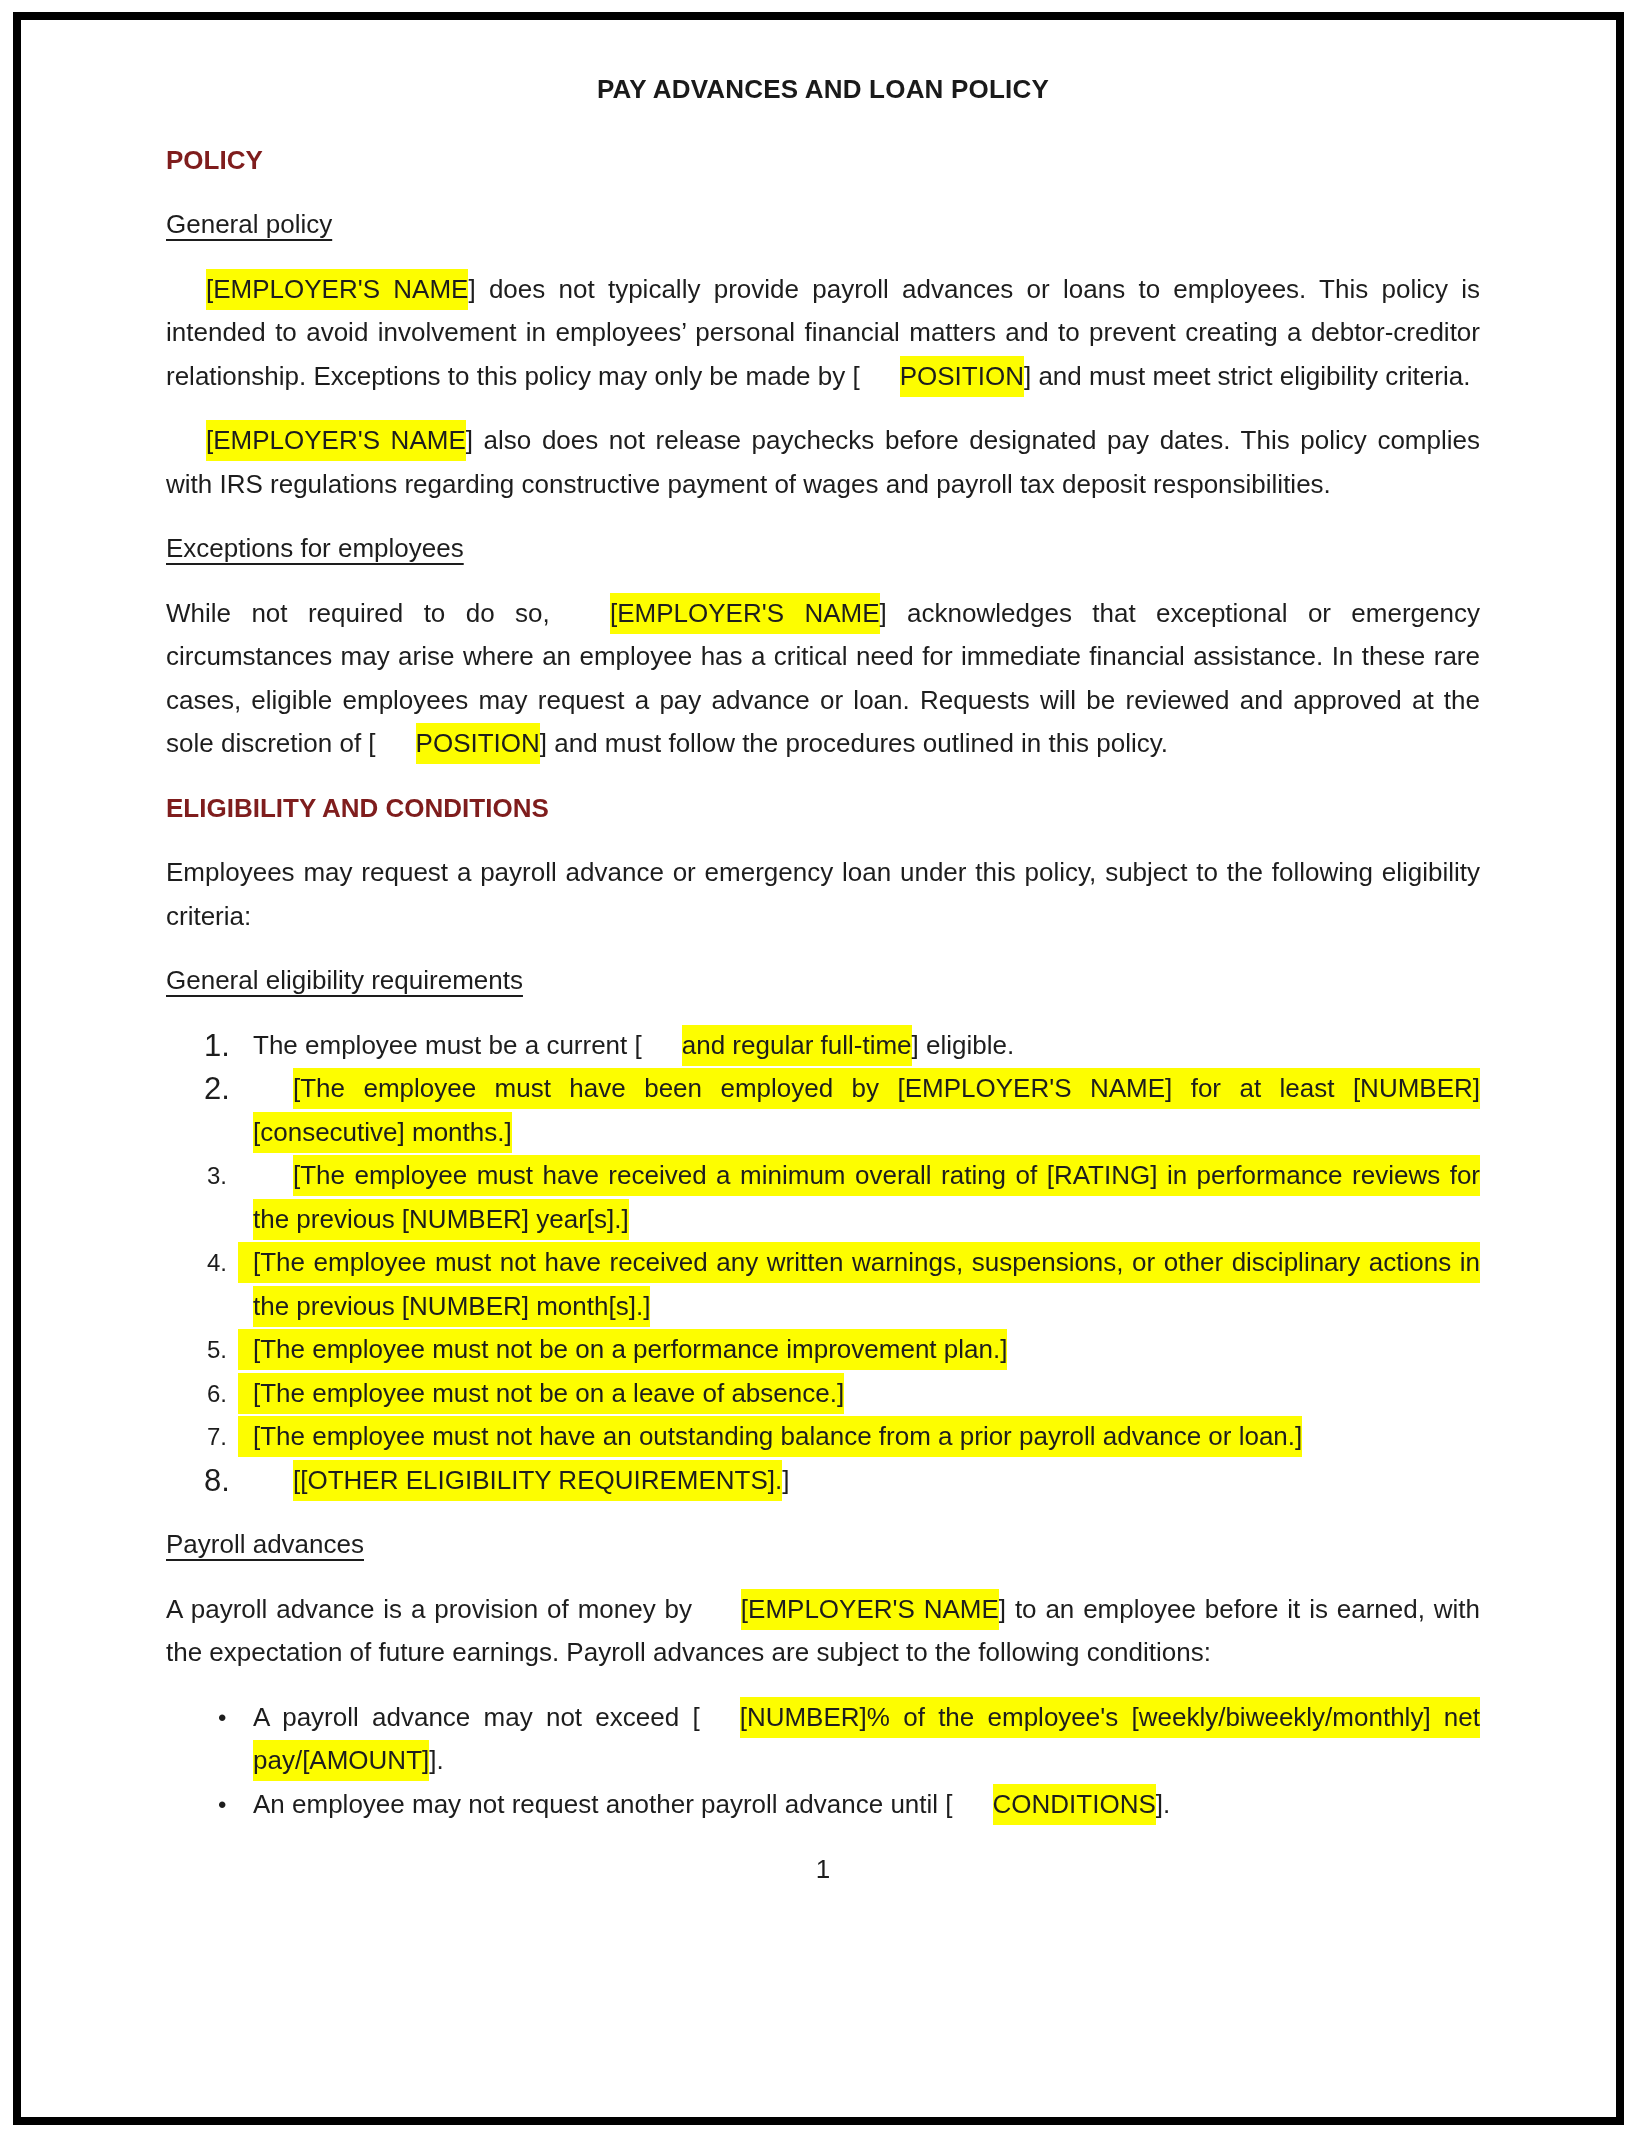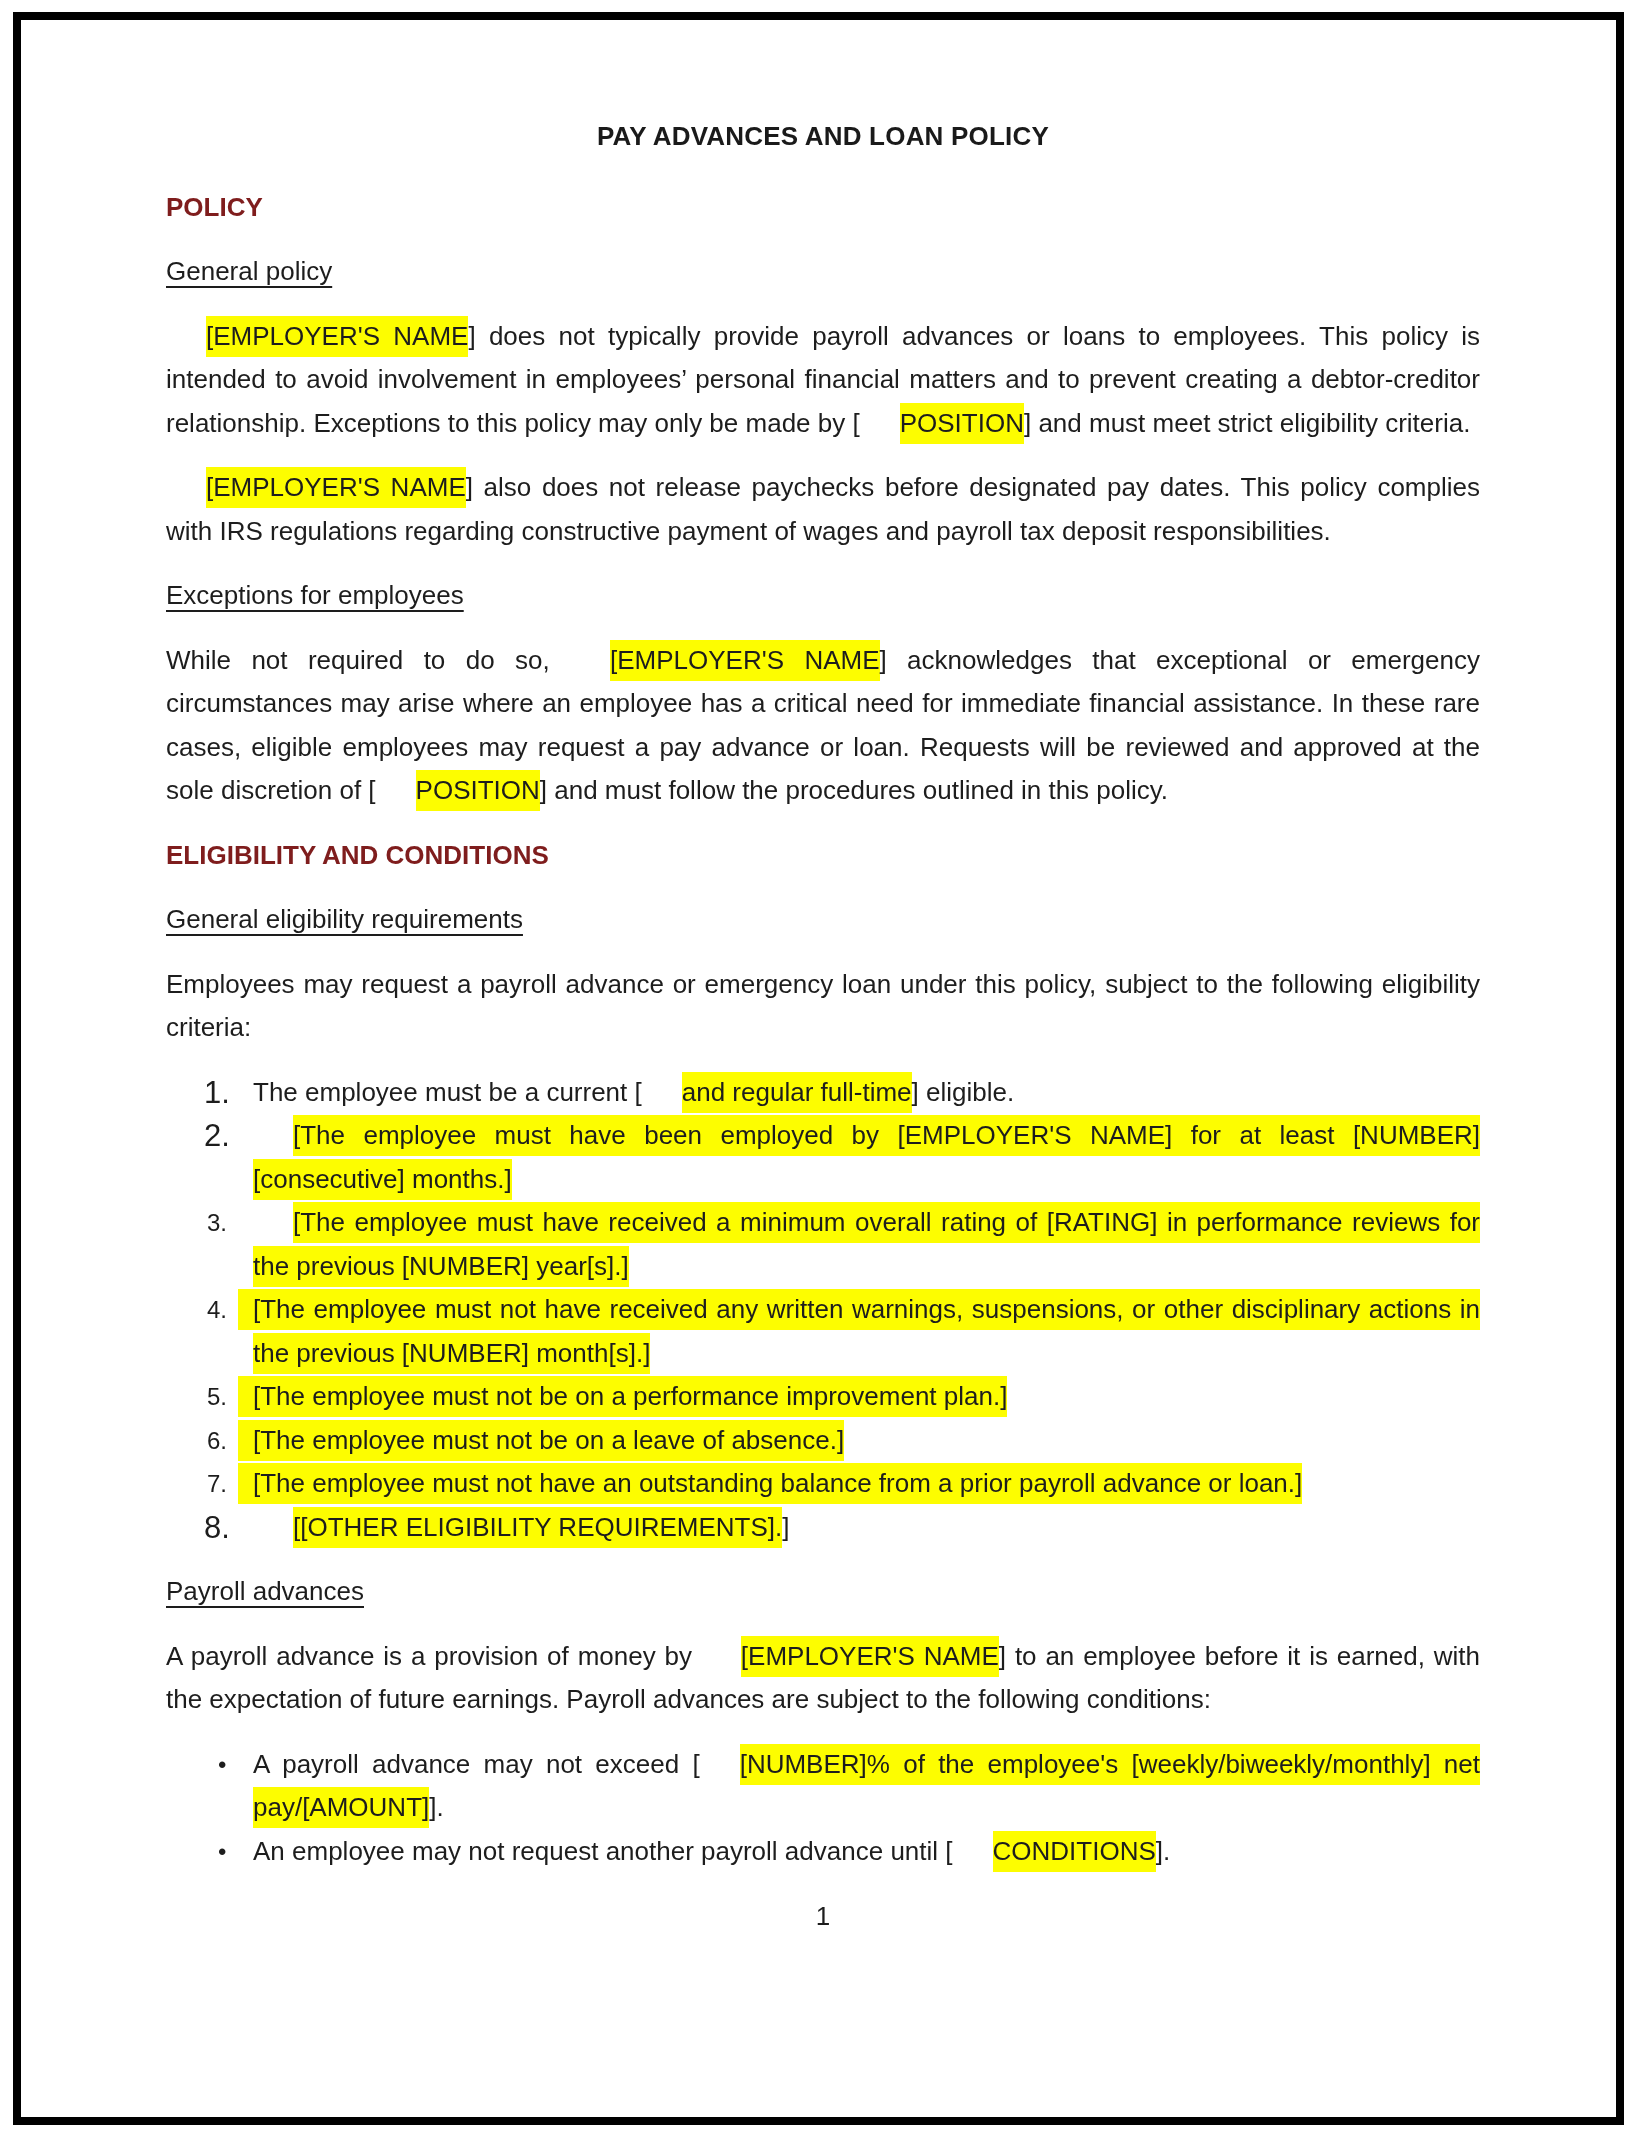--- a/index.html
+++ b/index.html
@@ -19,21 +19,21 @@
   .page-frame {
     position: absolute;
     top: 12px; left: 13px; right: 9px; bottom: 8px;
     border: 8px solid #000000;
     pointer-events: none;
   }
   .doc {
     position: absolute;
     top: 0; left: 0;
     width: 1633px;
-    padding: 115px 153px 0 166px;
+    padding: 68px 153px 0 166px;
     box-sizing: border-box;
     font-size: 26px;
     line-height: 43.5px;
   }
   .doc-title {
     text-align: center;
     font-weight: bold;
     color: #1a1a1a;
     margin: 0 0 27px 0;
     letter-spacing: 0.2px;
@@ -98,22 +98,22 @@
   <div class="doc">
     <div class="doc-title">PAY ADVANCES AND LOAN POLICY</div>
     <div>
         <div class="block heading">POLICY</div>
         <div class="block subheading">General policy</div>
         <div class="block para"><span class="hl">[EMPLOYER'S NAME</span><span>] does not typically provide payroll advances or loans to employees. This policy is intended to avoid involvement in employees’ personal financial matters and to prevent creating a debtor-creditor relationship. Exceptions to this policy may only be made by [</span><span class="hl">POSITION</span><span>] and must meet strict eligibility criteria.</span></div>
         <div class="block para"><span class="hl">[EMPLOYER'S NAME</span><span>] also does not release paychecks before designated pay dates. This policy complies with IRS regulations regarding constructive payment of wages and payroll tax deposit responsibilities.</span></div>
         <div class="block subheading">Exceptions for employees</div>
         <div class="block para"><span>While not required to do so, </span><span class="hl">[EMPLOYER'S NAME</span><span>] acknowledges that exceptional or emergency circumstances may arise where an employee has a critical need for immediate financial assistance. In these rare cases, eligible employees may request a pay advance or loan. Requests will be reviewed and approved at the sole discretion of [</span><span class="hl">POSITION</span><span>] and must follow the procedures outlined in this policy.</span></div>
         <div class="block heading">ELIGIBILITY AND CONDITIONS</div>
+        <div class="block para"><span>Employees may request a payroll advance or emergency loan under this policy, subject to the following eligibility criteria:</span></div>
         <div class="block subheading">General eligibility requirements</div>
-        <div class="block para"><span>Employees may request a payroll advance or emergency loan under this policy, subject to the following eligibility criteria:</span></div>
         <div class="olist">
           <div class="li"><span class="num big">1.</span><span>The employee must be a current [</span><span class="hl">and regular full-time</span><span>] eligible.</span></div>
           <div class="li"><span class="num big">2.</span><span class="hl">[The employee must have been employed by [EMPLOYER'S NAME] for at least [NUMBER] [consecutive] months.]</span></div>
           <div class="li"><span class="num">3.</span><span class="hl">[The employee must have received a minimum overall rating of [RATING] in performance reviews for the previous [NUMBER] year[s].]</span></div>
           <div class="li"><span class="num">4.</span><span class="hl lead">[The employee must not have received any written warnings, suspensions, or other disciplinary actions in the previous [NUMBER] month[s].]</span></div>
           <div class="li"><span class="num">5.</span><span class="hl lead">[The employee must not be on a performance improvement plan.]</span></div>
           <div class="li"><span class="num">6.</span><span class="hl lead">[The employee must not be on a leave of absence.]</span></div>
           <div class="li"><span class="num">7.</span><span class="hl lead">[The employee must not have an outstanding balance from a prior payroll advance or loan.]</span></div>
           <div class="li"><span class="num big">8.</span><span class="hl">[[OTHER ELIGIBILITY REQUIREMENTS].</span><span>]</span></div>
         </div>

